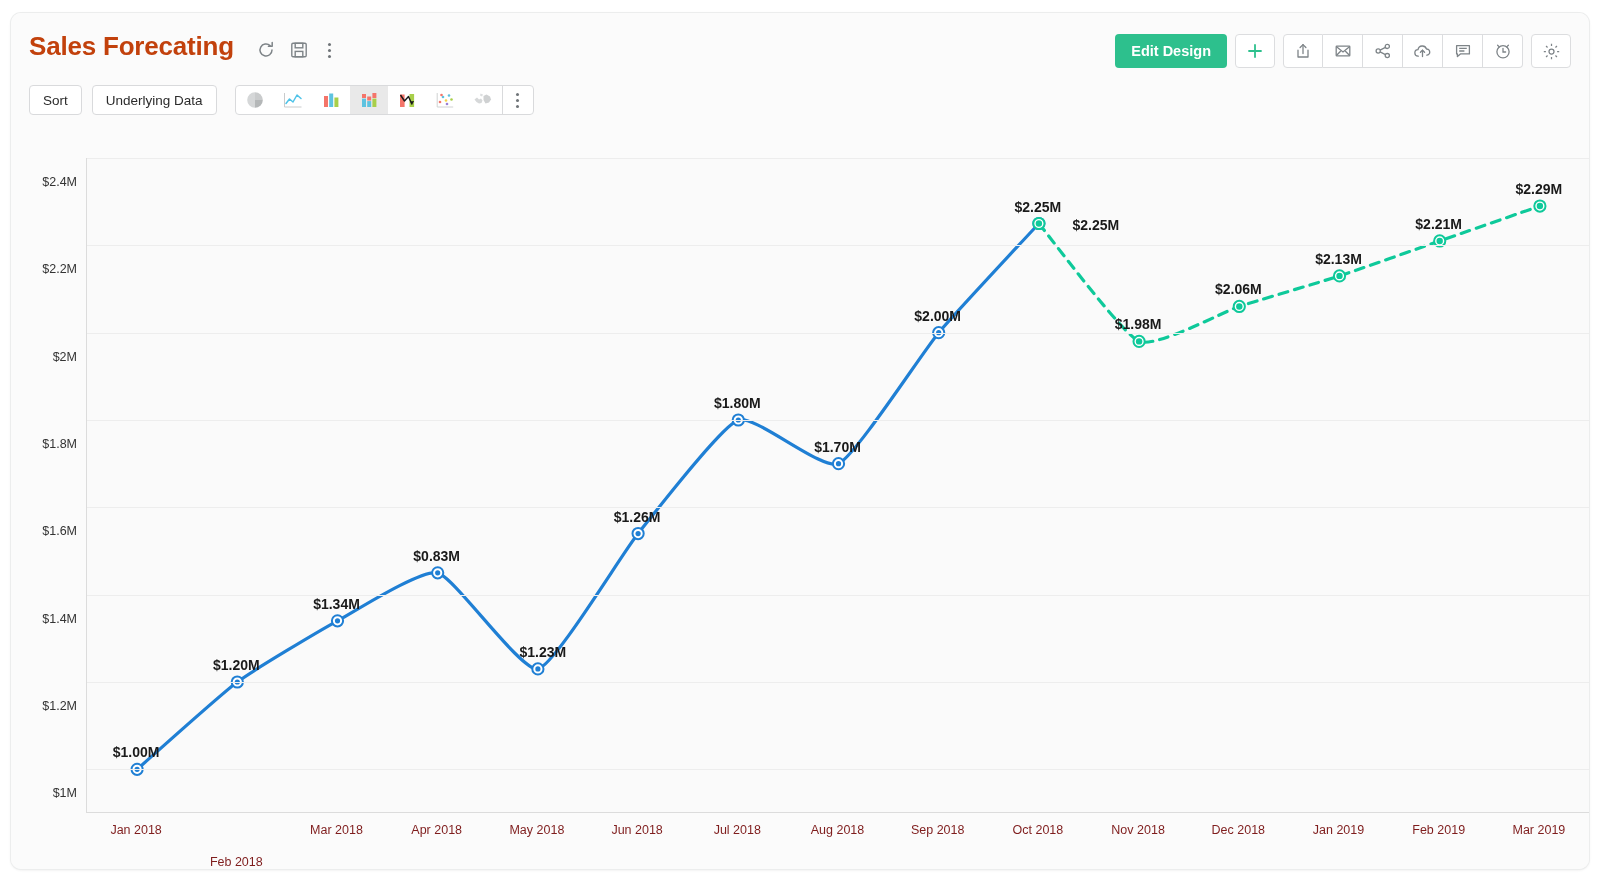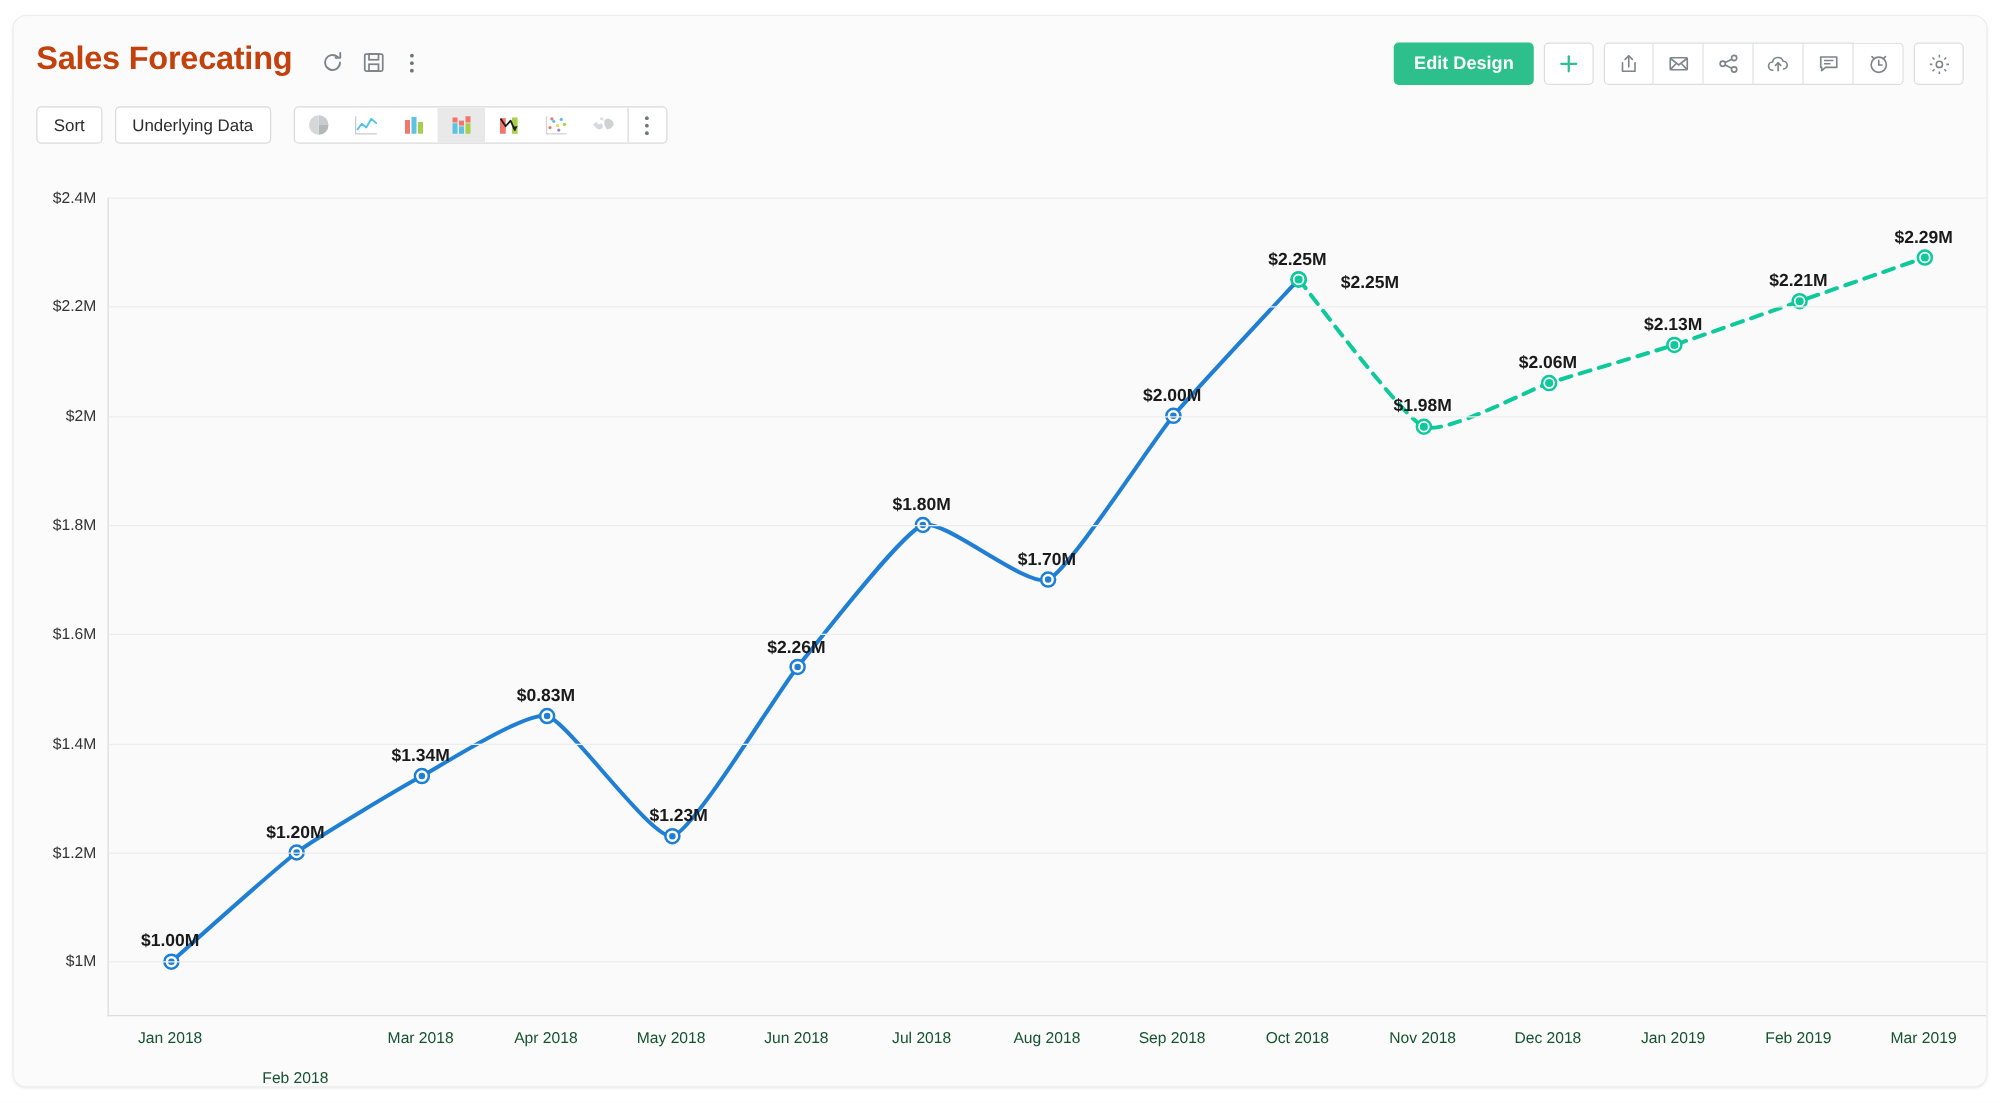--- a/index.html
+++ b/index.html
@@ -132,26 +132,27 @@
     position: absolute; left: 0; width: 100%;
     height: 1px; background: #ededed;
   }
   .ytick {
     position: absolute;
     right: 1512px;
     transform: translateY(-50%);
     font-size: 12.5px; color: #333;
     white-space: nowrap;
     text-align: right;
+    margin-top: 24px;
   }
   .xtick {
     position: absolute;
     top: 700px;
     transform: translateX(-50%);
-    font-size: 12.5px; color: #14532d;
+    font-size: 12.5px; color: #7f1d1d;
     white-space: nowrap;
   }
   #svgchart { position: absolute; left: 0; top: 0; }
   .dlabel {
     position: absolute;
     transform: translate(-50%, -100%);
     font-size: 14px; font-weight: bold; color: #1a1a1a;
     white-space: nowrap;
   }
 </style>
@@ -390,21 +391,21 @@
         <div class="xtick" style="left: 1327.5px;">Jan 2019</div>
         <div class="xtick" style="left: 1427.7px; text-align: center;">Feb 2019</div>
         <div class="xtick" style="left: 1527.9px;">Mar 2019</div>
       </div>
     <div id="labels-layer">
         <div class="dlabel" style="left: 125.1px; top: 637.333px;">$1.00M</div>
         <div class="dlabel" style="left: 225.3px; top: 550px;">$1.20M</div>
         <div class="dlabel" style="left: 325.5px; top: 488.867px;">$1.34M</div>
         <div class="dlabel" style="left: 425.7px; top: 440.833px;">$0.83M</div>
         <div class="dlabel" style="left: 525.9px; top: 536.9px; padding-left: 12px;">$1.23M</div>
-        <div class="dlabel" style="left: 626.1px; top: 401.533px;">$2.26M</div>
+        <div class="dlabel" style="left: 626.1px; top: 401.533px;">$1.26M</div>
         <div class="dlabel" style="left: 726.3px; top: 288px;">$1.80M</div>
         <div class="dlabel" style="left: 826.5px; top: 331.667px;">$1.70M</div>
         <div class="dlabel" style="left: 926.7px; top: 200.667px;">$2.00M</div>
         <div class="dlabel" style="left: 1026.9px; top: 91.5px;">$2.25M</div>
         <div class="dlabel" style="left: 1084.9px; top: 109.5px;">$2.25M</div>
         <div class="dlabel" style="left: 1127.1px; top: 209.4px;">$1.98M</div>
         <div class="dlabel" style="left: 1227.3px; top: 174.467px;">$2.06M</div>
         <div class="dlabel" style="left: 1327.5px; top: 143.9px;">$2.13M</div>
         <div class="dlabel" style="left: 1427.7px; top: 108.967px;">$2.21M</div>
         <div class="dlabel" style="left: 1527.9px; top: 74.0333px;">$2.29M</div>

